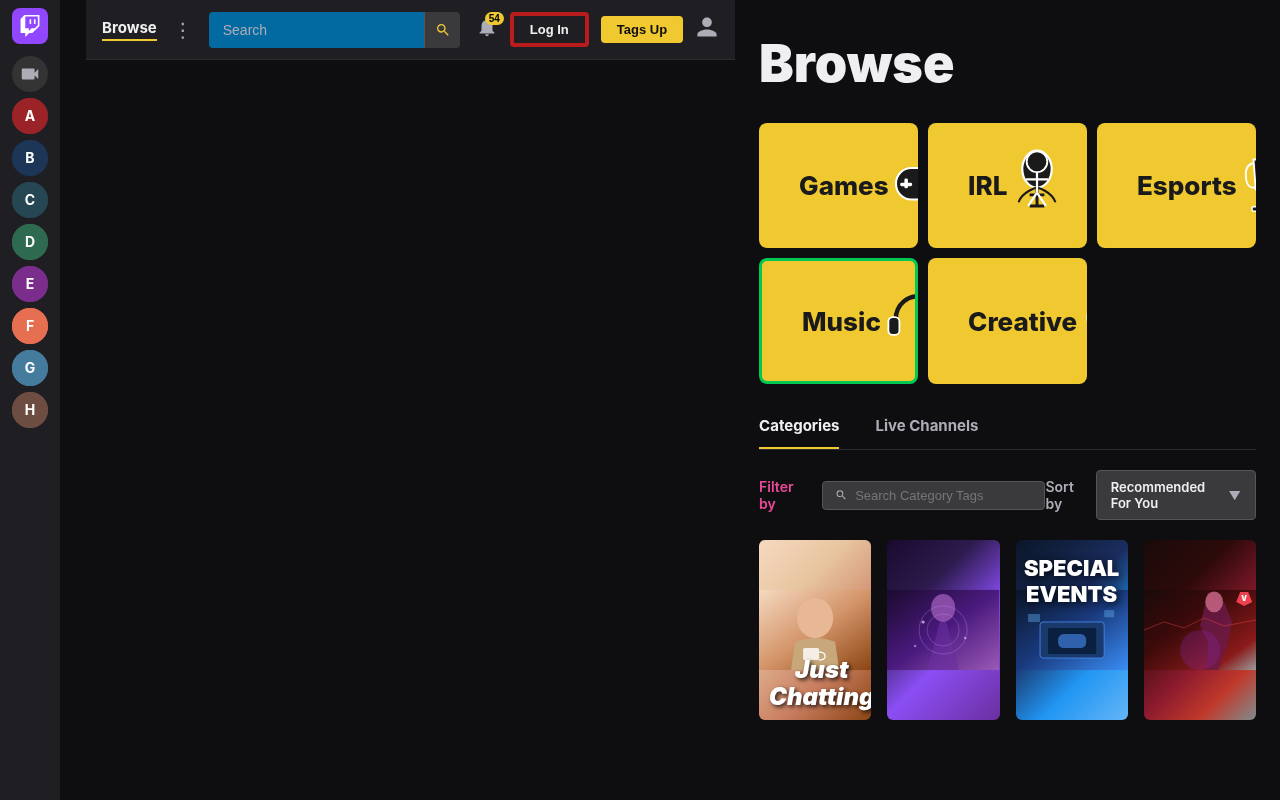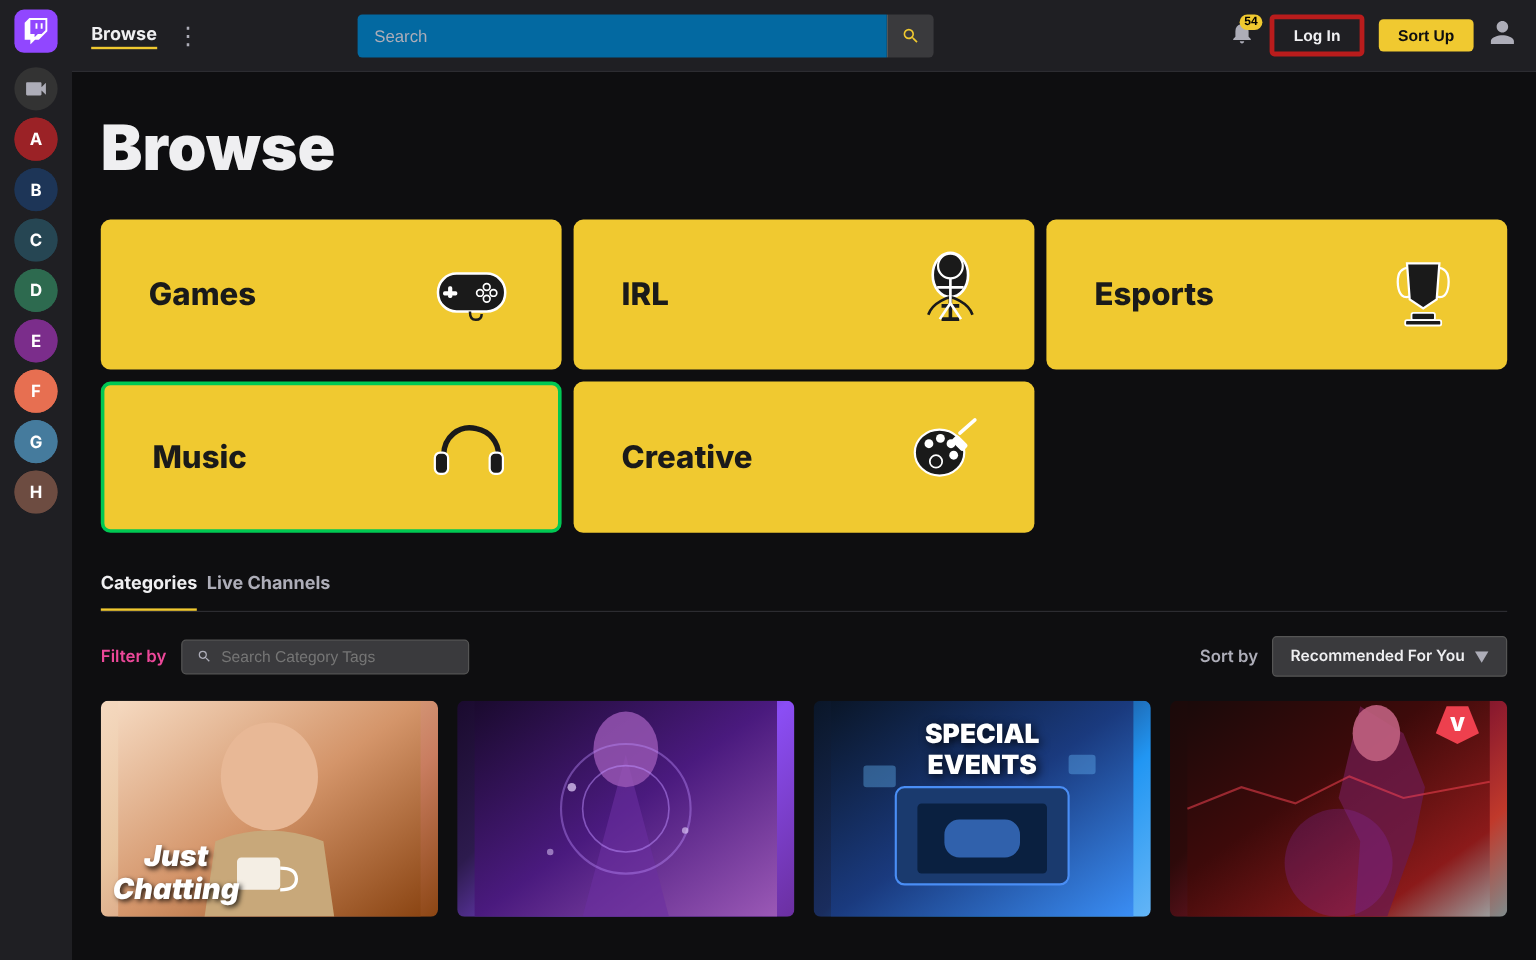--- a/index.html
+++ b/index.html
@@ -62,22 +62,23 @@
       justify-content: center;
       font-size: 13px;
       font-weight: bold;
       cursor: pointer;
     }
 
     
     .main {
       flex: 1;
       display: flex;
-      flex-direction: column;
+      flex-direction: row;
       overflow: hidden;
+      margin-left: 26px;
     }
 
     
     .topnav {
       height: 60px;
       background: #1f1f23;
       display: flex;
       align-items: center;
       padding: 0 16px;
       gap: 16px;
@@ -229,21 +230,21 @@
       color: #1a1a1a;
     }
     .category-icon {
       font-size: 48px;
       line-height: 1;
     }
 
     
     .tabs-row {
       display: flex;
-      gap: 8px;
+      gap: 36px;
       border-bottom: 1px solid #2c2c31;
       margin-bottom: 20px;
     }
     .tab {
       font-size: 15px;
       font-weight: 700;
       color: #adadb8;
       padding-bottom: 12px;
       cursor: pointer;
       border-bottom: 2px solid transparent;
@@ -446,21 +447,21 @@
     </div>
 
     <div class="nav-right">
       <button class="notif-btn">
         <svg width="22" height="22" viewBox="0 0 24 24" fill="#adadb8">
           <path d="M12 22c1.1 0 2-.9 2-2h-4c0 1.1.9 2 2 2zm6-6v-5c0-3.07-1.64-5.64-4.5-6.32V4c0-.83-.67-1.5-1.5-1.5s-1.5.67-1.5 1.5v.68C7.63 5.36 6 7.92 6 11v5l-2 2v1h16v-1l-2-2z"></path>
         </svg>
         <span class="notif-badge">54</span>
       </button>
       <button class="btn-login">Log In</button>
-      <button class="btn-signup">Sort Up</button>
+      <button class="btn-signup">Tags Up</button>
       <span class="user-icon">
         <svg width="24" height="24" viewBox="0 0 24 24" fill="#adadb8">
           <path d="M12 12c2.7 0 4.8-2.1 4.8-4.8S14.7 2.4 12 2.4 7.2 4.5 7.2 7.2 9.3 12 12 12zm0 2.4c-3.2 0-9.6 1.6-9.6 4.8v2.4h19.2v-2.4c0-3.2-6.4-4.8-9.6-4.8z"></path>
         </svg>
       </span>
     </div>
   </nav>
 
   <div class="page-content scrollbar-hide">
 

